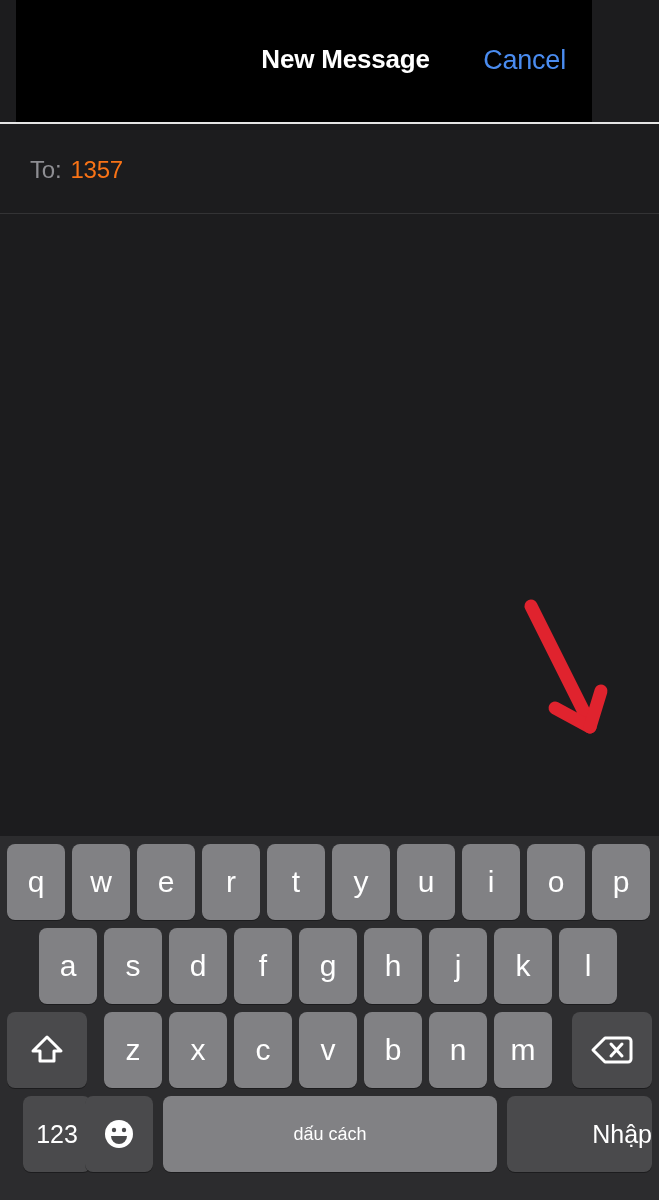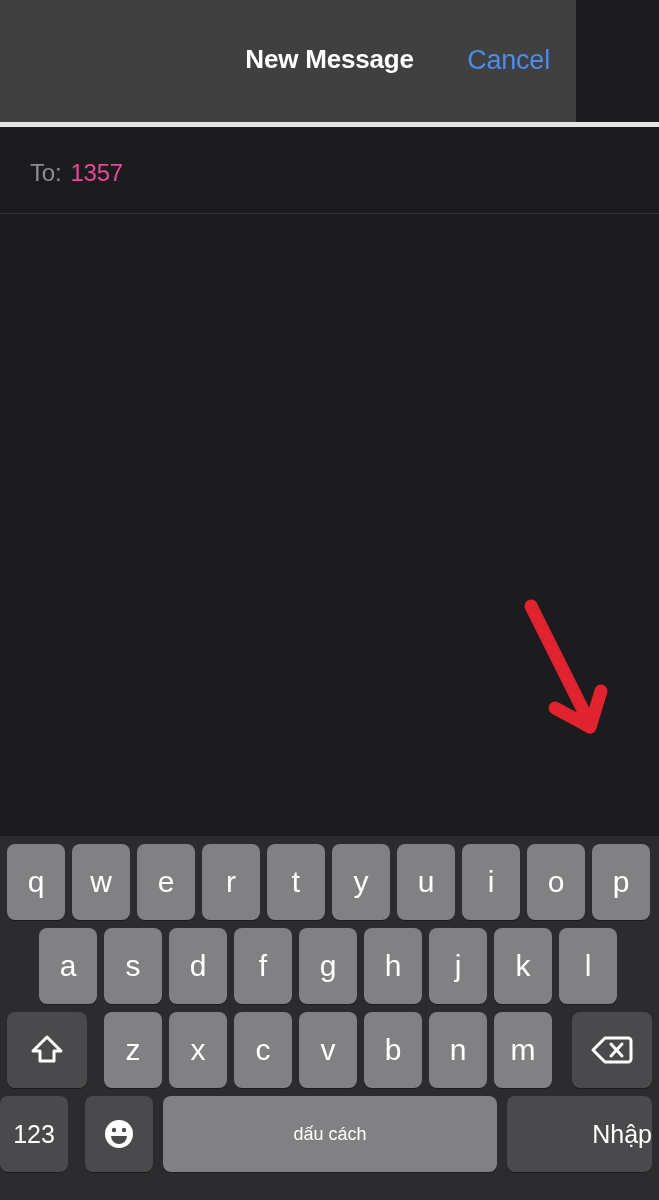--- a/index.html
+++ b/index.html
@@ -6,48 +6,48 @@
   html, body {
     width:659px; height:1200px;
     background:#1c1c1e;
     font-family:"Liberation Sans", sans-serif;
     overflow:hidden;
   }
   #app { position:relative; width:659px; height:1200px; background:#1c1c1e; }
 
   
   .navbar {
-    position:absolute; left:0; top:0; width:576px; height:122px;
-    background:#404040;
+    position:absolute; left:16px; top:0; width:576px; height:122px;
+    background:#000000;
   }
   .nav-title {
     position:absolute; left:0; top:44px; width:659px;
     text-align:center; color:#ffffff;
     font-size:26px; font-weight:bold; letter-spacing:-0.2px;
   }
   .nav-cancel {
     position:absolute; right:26px; top:45px;
     color:#4a8cf0; font-size:27px; letter-spacing:-0.2px;
     cursor:pointer;
   }
 
   
   .to-row {
     position:absolute; left:0; top:122px; width:659px; height:92px;
     background:#1c1c1e;
-    border-top:5px solid #e5e5e5;
+    border-top:2px solid #e5e5e5;
     border-bottom:1px solid #333335;
   }
   .to-inner {
     position:absolute; left:30px; top:0; height:92px;
     display:flex; align-items:center;
     font-size:24px; letter-spacing:-0.2px;
   }
   .to-label { color:#8e8e93; margin-right:9px; }
-  .to-value { color:#ec4899; }
+  .to-value { color:#f97316; }
 
   
   .conversation {
     position:absolute; left:0; top:215px; width:659px; height:533px;
     background:#1c1c1e;
   }
 
   
   .annotation {
     position:absolute; left:500px; top:580px;
@@ -211,21 +211,21 @@
           <span>m</span>
         </div>
         <div class="key dark" style="left: 572px; width: 80px;">
           <svg width="48" height="40" viewBox="0 0 48 40">
             <path d="M17 8 H40 a3 3 0 0 1 3 3 v18 a3 3 0 0 1 -3 3 H17 L5 20 Z" fill="none" stroke="#ffffff" stroke-width="3" stroke-linejoin="round"></path>
             <path d="M23 14 L34 26 M34 14 L23 26" stroke="#ffffff" stroke-width="3" stroke-linecap="round"></path>
           </svg>
         </div>
       </div>
     <div class="kb-row row4" id="kb-row4">
-        <div class="key dark wide" style="left: 0; width: 68px;">
+        <div class="key dark wide" style="left: 23px; width: 68px;">
           <span>123</span>
         </div>
         <div class="key dark" style="left: 85px; width: 68px;">
           <svg width="42" height="42" viewBox="0 0 42 42">
             <circle cx="21" cy="21" r="14" fill="#ffffff"></circle>
             <circle cx="16" cy="17" r="2.2" fill="#4a4a4c"></circle>
             <circle cx="26" cy="17" r="2.2" fill="#4a4a4c"></circle>
             <path d="M13 23 h16 a8 8 0 0 1 -16 0 z" fill="#4a4a4c"></path>
           </svg>
         </div>

